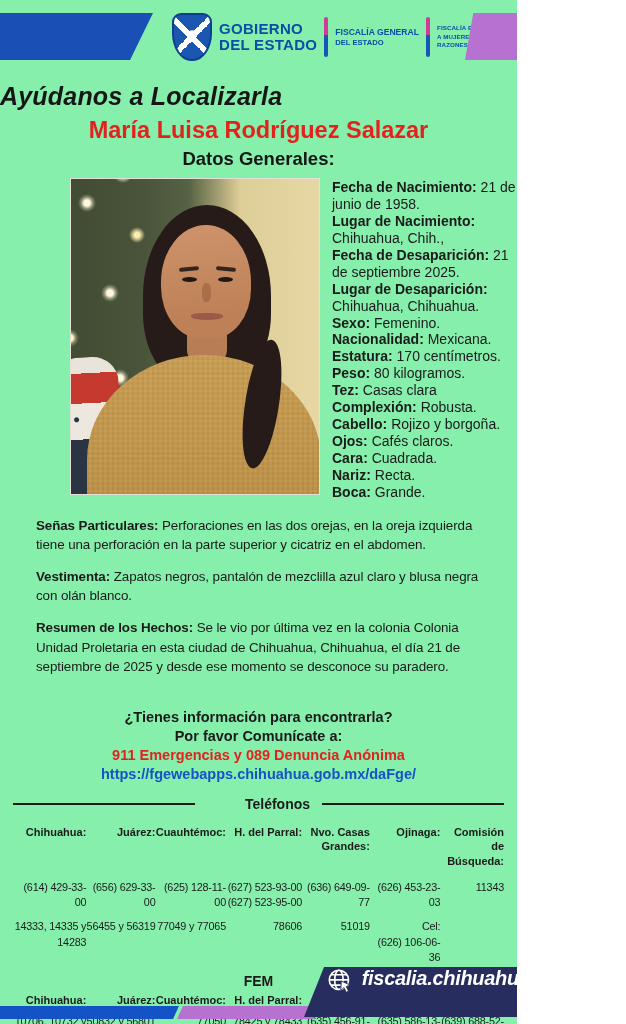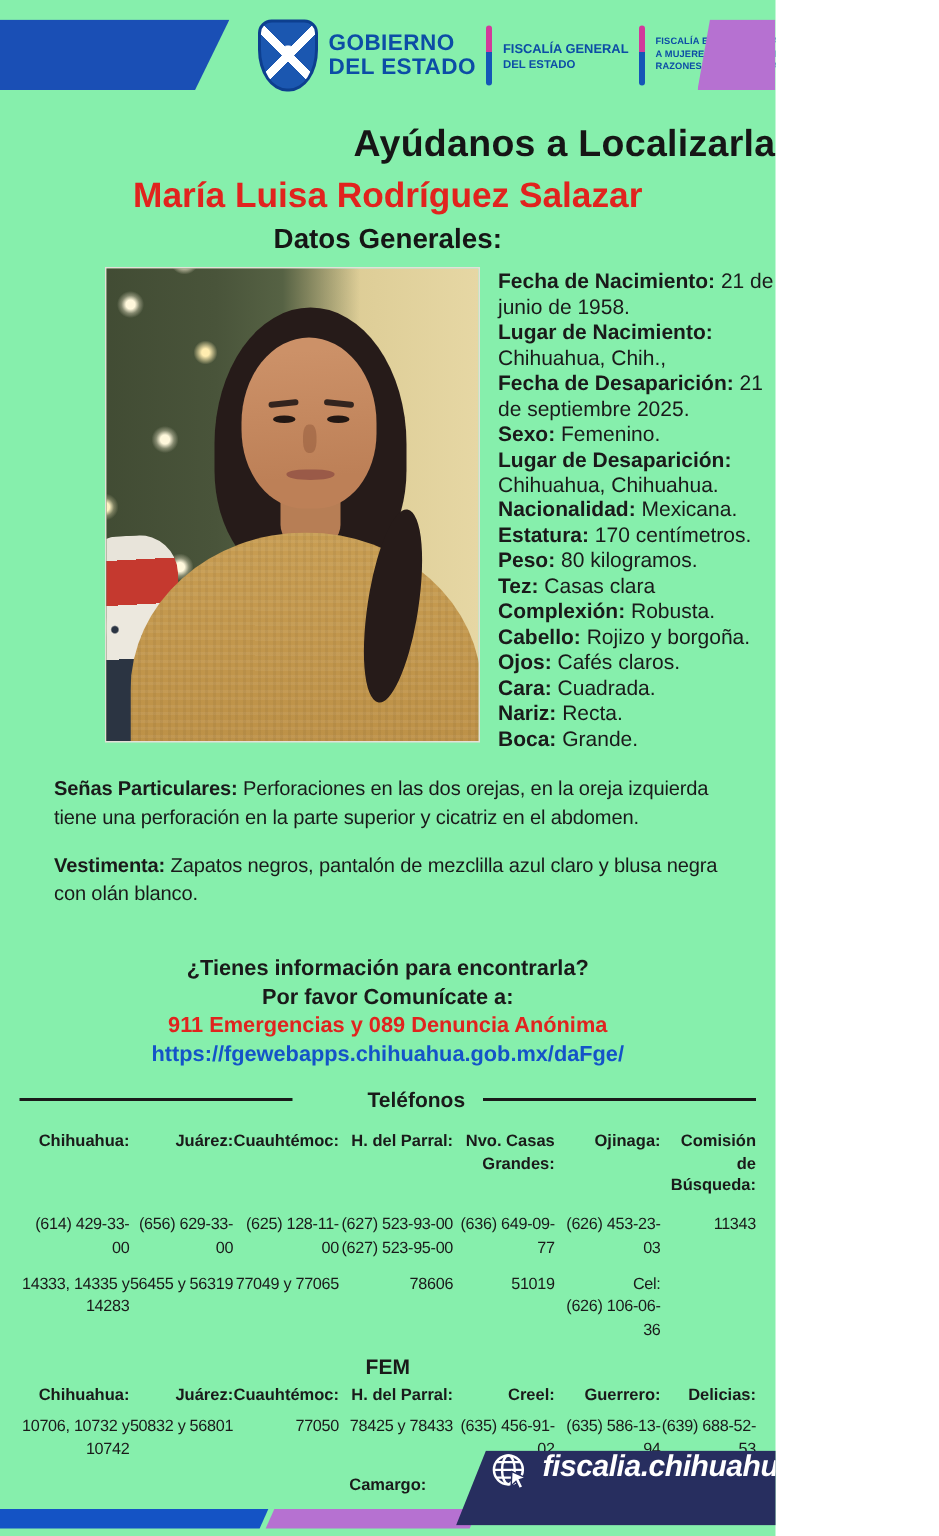--- a/index.html
+++ b/index.html
@@ -30,21 +30,21 @@
   .alba{position:relative;width:30px;height:44px;border:2px solid #141414;background:
       radial-gradient(circle at 50% 16%, #ffd27a 0 6px, rgba(255,210,122,.4) 9px, transparent 11px),
       radial-gradient(circle at 34% 52%, #3a1f4d 0 4px, transparent 5px),
       radial-gradient(circle at 66% 48%, #3a1f4d 0 3px, transparent 4px),
       linear-gradient(180deg,#f0973a 0 62%,#5b2a66 62% 78%,#e8832c 78% 100%);
     flex:0 0 auto;overflow:hidden;}
   .alba-word{position:absolute;bottom:0;left:0;right:0;height:11px;background:#111;color:#fff;
     font-size:8.5px;font-weight:bold;text-align:center;line-height:11px;letter-spacing:.4px;}
 
   
-  .title{margin:7px 0 0;text-align:right;font-size:25px;font-weight:bold;color:#161616;letter-spacing:.2px;}
+  .title{margin:7px 0 0;text-align:left;font-size:25px;font-weight:bold;color:#161616;letter-spacing:.2px;font-style:italic;}
   .name{margin:6px 0 0;text-align:center;font-size:23.5px;font-weight:bold;color:#e1231e;}
   .datos-h{margin:4px 0 0;text-align:center;font-size:18.5px;font-weight:bold;color:#161616;}
 
   
   .main-row{display:flex;margin:8px 0 0 70px;gap:12px;}
   .photo{position:relative;width:248px;height:315px;overflow:hidden;flex:0 0 auto;border:1px solid #e3e0d8;
     background:linear-gradient(to right,#c9b67c 0%,#d8c78e 45%,#e6d7a4 100%);}
   .ph-tree{position:absolute;left:-46px;top:-36px;width:215px;height:385px;
     background:
       radial-gradient(circle at 62px 60px,#fff8dc 0 3px,rgba(255,248,220,.35) 6px,transparent 9px),
@@ -173,38 +173,39 @@
       <div class="ph-brow r"></div>
       <div class="ph-eye l"></div>
       <div class="ph-eye r"></div>
       <div class="ph-nose"></div>
       <div class="ph-lips"></div>
     </div>
     <div class="data-list">
       <div class="d-item"><b>Fecha de Nacimiento:</b> <span>21 de junio de 1958.</span></div>
       <div class="d-item"><b>Lugar de Nacimiento:</b> <span>Chihuahua, Chih.,</span></div>
       <div class="d-item"><b>Fecha de Desaparición:</b> <span>21 de septiembre 2025.</span></div>
+      <div class="d-item"><b>Lugar de Desaparición:</b> <span>Chihuahua, Chihuahua.</span></div>
       <div class="d-item"><b>Sexo:</b> <span>Femenino.</span></div>
-      <div class="d-item"><b>Lugar de Desaparición:</b> <span>Chihuahua, Chihuahua.</span></div>
       <div class="d-item"><b>Nacionalidad:</b> <span>Mexicana.</span></div>
       <div class="d-item"><b>Estatura:</b> <span>170 centímetros.</span></div>
       <div class="d-item"><b>Peso:</b> <span>80 kilogramos.</span></div>
       <div class="d-item"><b>Tez:</b> <span>Casas clara</span></div>
       <div class="d-item"><b>Complexión:</b> <span>Robusta.</span></div>
       <div class="d-item"><b>Cabello:</b> <span>Rojizo y borgoña.</span></div>
       <div class="d-item"><b>Ojos:</b> <span>Cafés claros.</span></div>
       <div class="d-item"><b>Cara:</b> <span>Cuadrada.</span></div>
       <div class="d-item"><b>Nariz:</b> <span>Recta.</span></div>
       <div class="d-item"><b>Boca:</b> <span>Grande.</span></div>
     </div>
   </div>
 
   <div class="paras">
     <p><b>Señas Particulares:</b> <span>Perforaciones en las dos orejas, en la oreja izquierda tiene una perforación en la parte superior y cicatriz en el abdomen.</span></p>
     <p><b>Vestimenta:</b> <span>Zapatos negros, pantalón de mezclilla azul claro y blusa negra con olán blanco.</span></p>
+    <p><b>Resumen de los Hechos:</b> <span>Se le vio por última vez en la colonia Colonia Unidad Proletaria en esta ciudad de Chihuahua, Chihuahua, el día 21 de septiembre de 2025 y desde ese momento se desconoce su paradero.</span></p>
   </div>
 
   <div class="contact">
     <div>¿Tienes información para encontrarla?</div>
     <div>Por favor Comunícate a:</div>
     <div class="c-red">911 Emergencias y 089 Denuncia Anónima</div>
     <a class="c-link">https://fgewebapps.chihuahua.gob.mx/daFge/</a>
   </div>
 
   <div class="tels">

